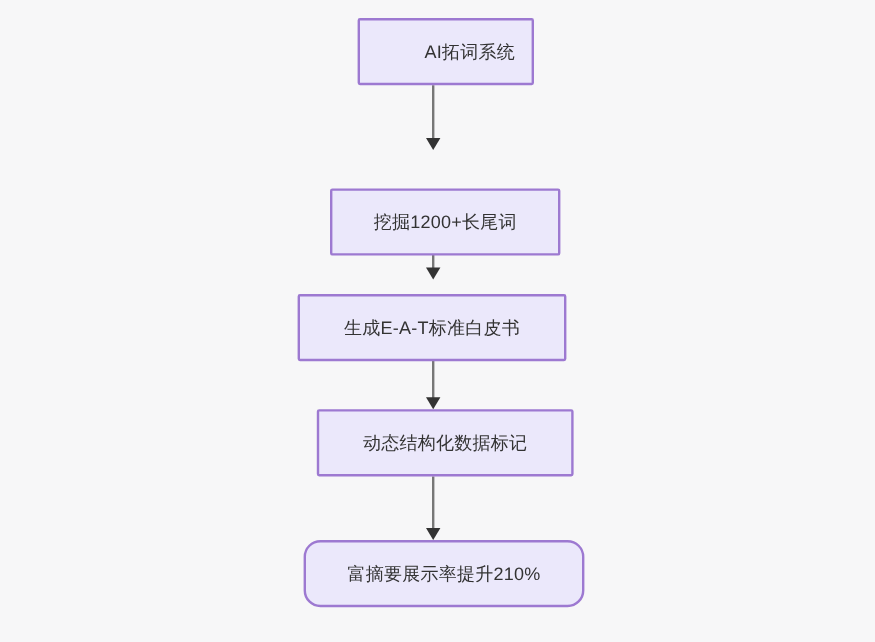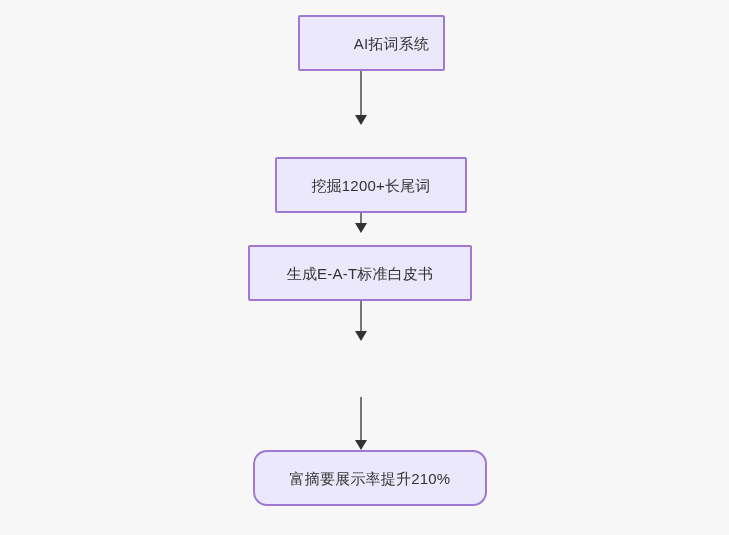--- a/index.html
+++ b/index.html
@@ -73,16 +73,19 @@
     </div>
     <div class="flow-node" style="left: 298px; top: 15px; width: 147px; height: 56px; padding-left: 40px;">
       <span>AI拓词系统</span>
     </div>
     <div class="flow-node" style="left: 275px; top: 125px; width: 192px; height: 56px; margin-top: 32px;">
       <span>挖掘1200+长尾词</span>
     </div>
     <div class="flow-node" style="left: 248px; top: 233px; width: 224px; height: 56px; margin-top: 12px;">
       <span>生成E-A-T标准白皮书</span>
     </div>
+    <div class="flow-node" style="left: 264px; top: 341px; width: 214px; height: 56px;">
+      <span>动态结构化数据标记</span>
+    </div>
     <div class="flow-node" style="left: 253px; top: 450px; width: 234px; height: 56px; border-radius: 14px;">
       <span>富摘要展示率提升210%</span>
     </div>
   </div>
 
 </body></html>

